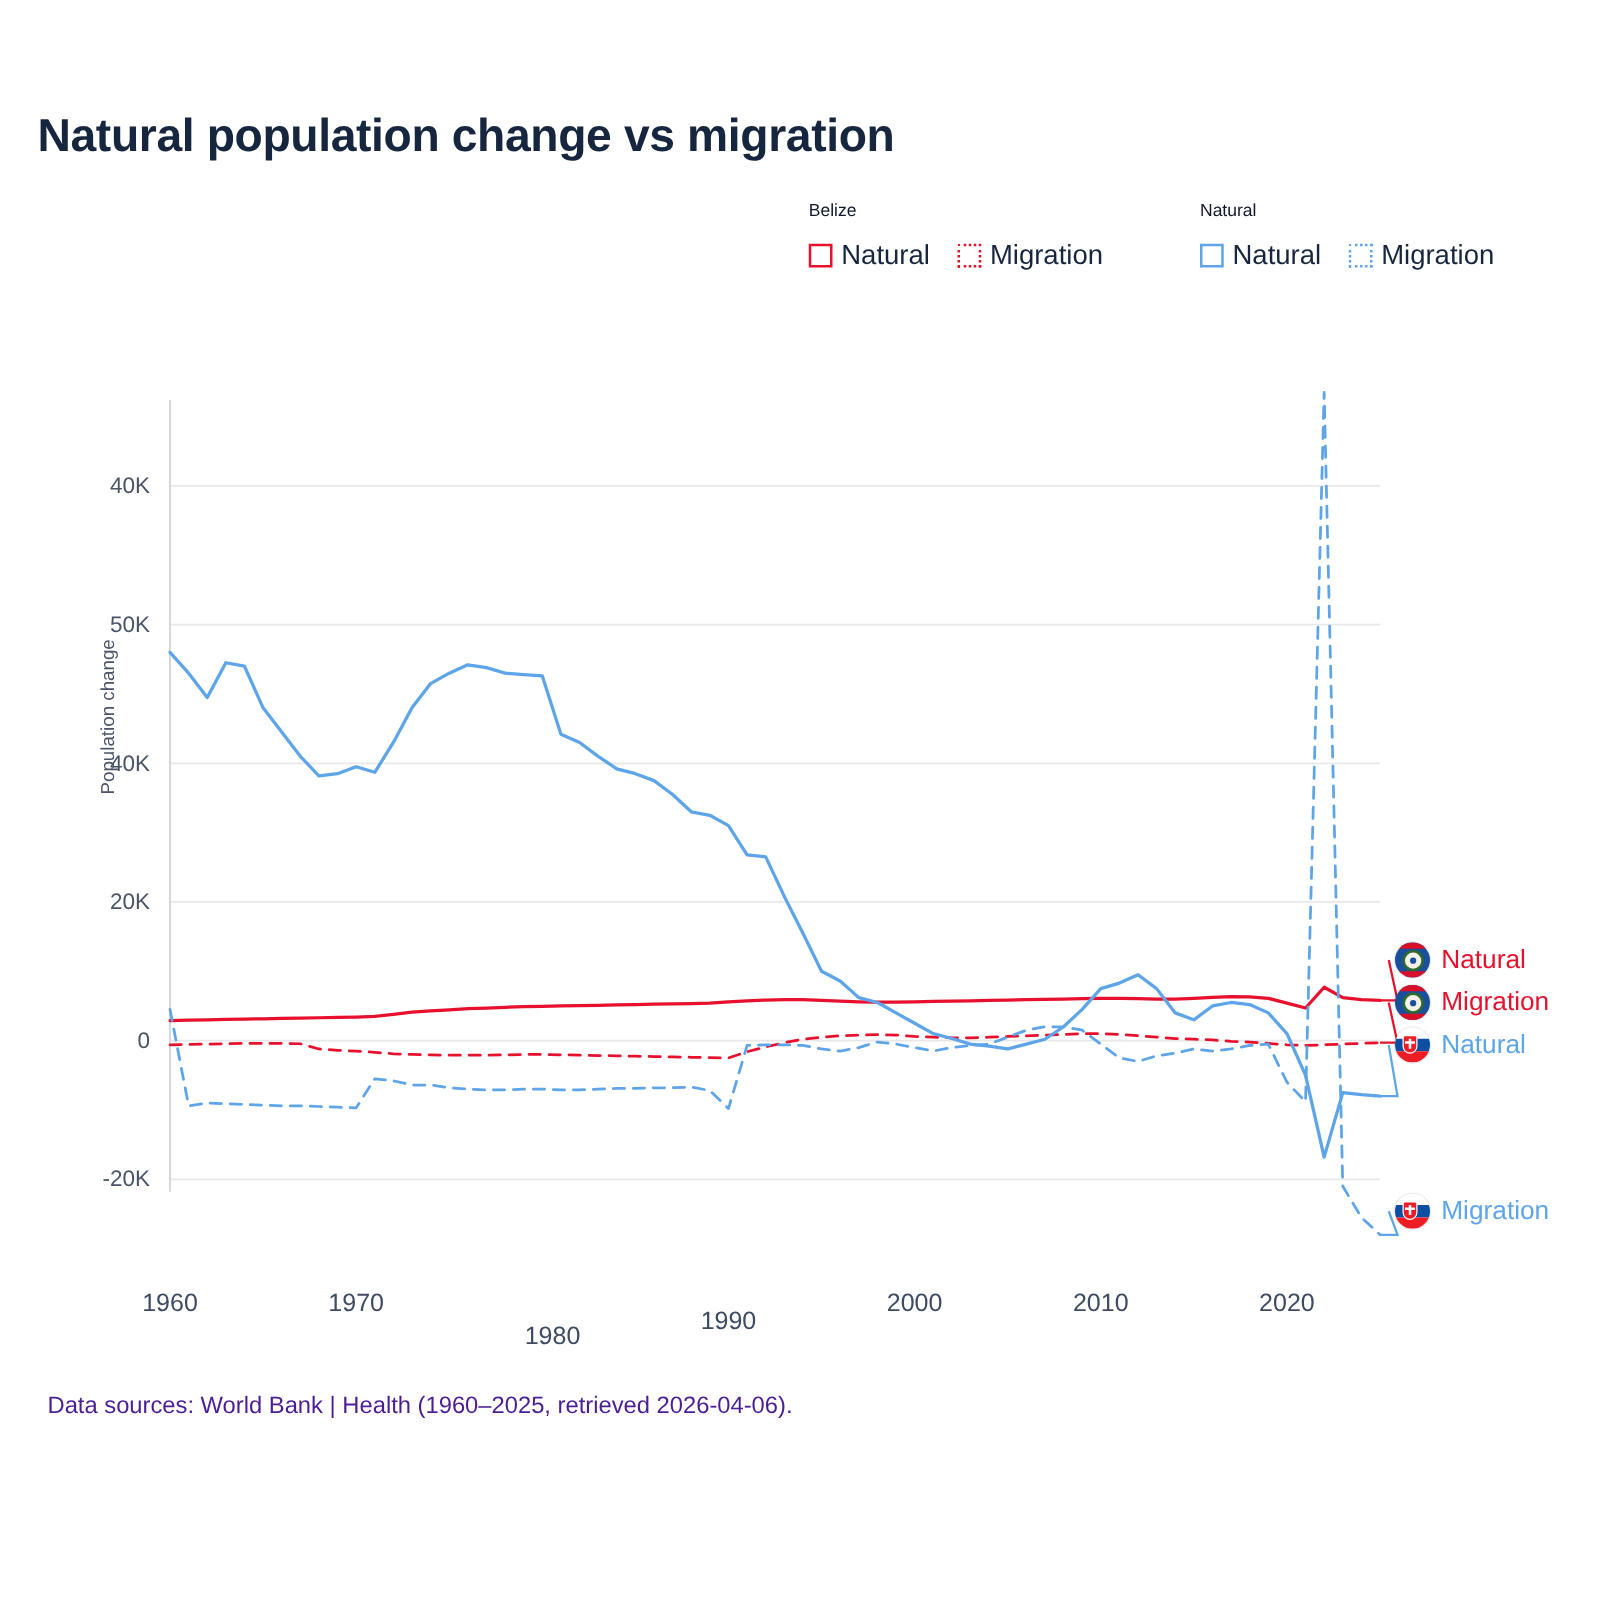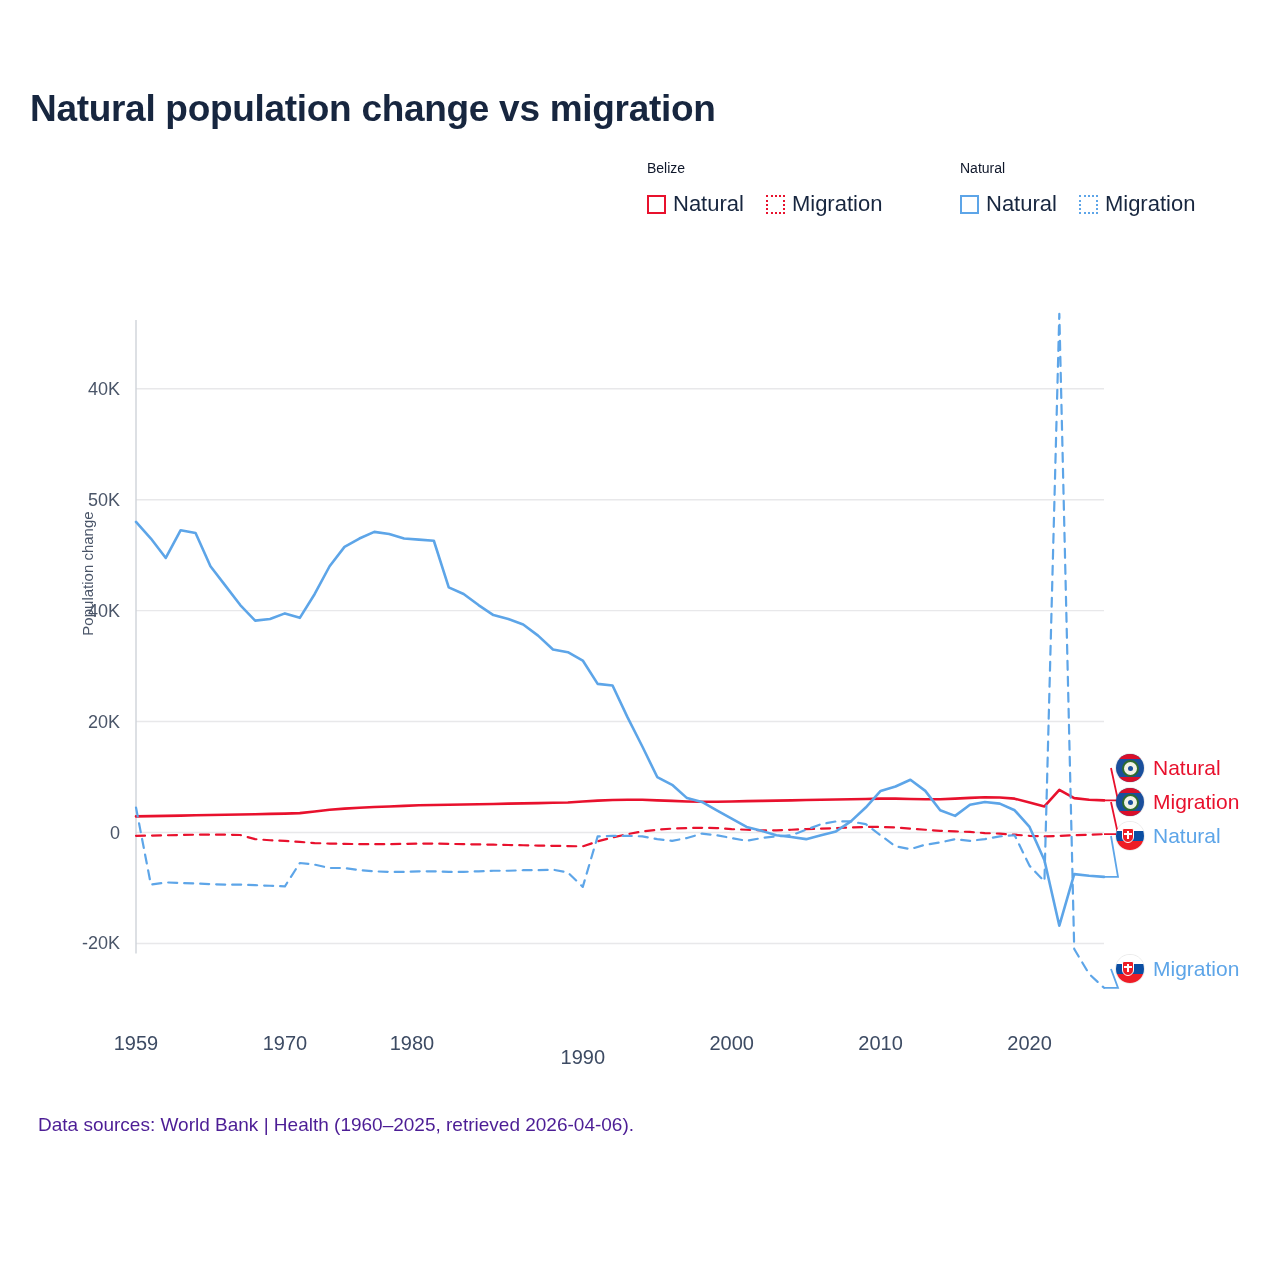--- a/index.html
+++ b/index.html
@@ -244,23 +244,23 @@
 
   <div id="y-ticks">
       <div class="ytick" style="top: 943.438px; left: 20px;">-20K</div>
       <div class="ytick" style="top: 832.5px; left: 20px;">0</div>
       <div class="ytick" style="top: 721.562px; left: 20px;">20K</div>
       <div class="ytick" style="top: 610.625px; left: 20px;">40K</div>
       <div class="ytick" style="top: 499.688px; left: 20px;">50K</div>
       <div class="ytick" style="top: 388.75px; left: 20px;">40K</div>
     </div>
   <div id="x-ticks">
-      <div class="xtick" style="left: 136px;">1959</div>
+      <div class="xtick" style="left: 136px;">1960</div>
       <div class="xtick" style="left: 284.923px;">1970</div>
-      <div class="xtick" style="left: 412px;">1980</div>
+      <div class="xtick" style="left: 442px; margin-top: 26px;">1980</div>
       <div class="xtick" style="left: 582.769px; margin-top: 14px;">1990</div>
       <div class="xtick" style="left: 731.692px;">2000</div>
       <div class="xtick" style="left: 880.615px;">2010</div>
       <div class="xtick" style="left: 1029.54px;">2020</div>
     </div>
 
   <svg id="plot" width="1280" height="1280" style="position:absolute;left:0;top:0;pointer-events:none;">
       <line x1="136" x2="1104" y1="943.4375" y2="943.4375" stroke="#e8e8ea" stroke-width="1.4"></line>
       <line x1="136" x2="1104" y1="832.5" y2="832.5" stroke="#e8e8ea" stroke-width="1.4"></line>
       <line x1="136" x2="1104" y1="721.5625" y2="721.5625" stroke="#e8e8ea" stroke-width="1.4"></line>

